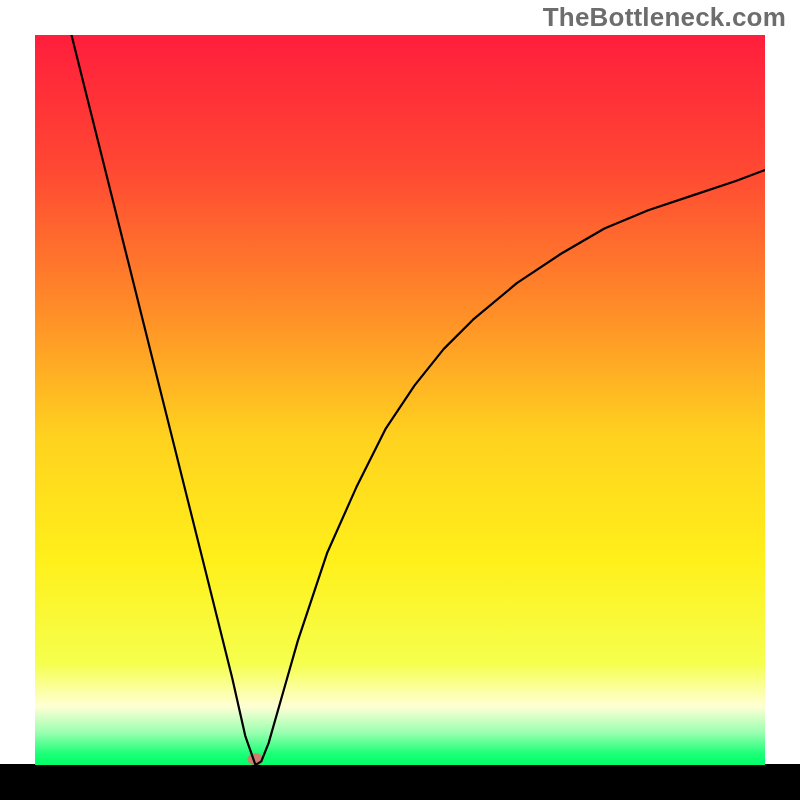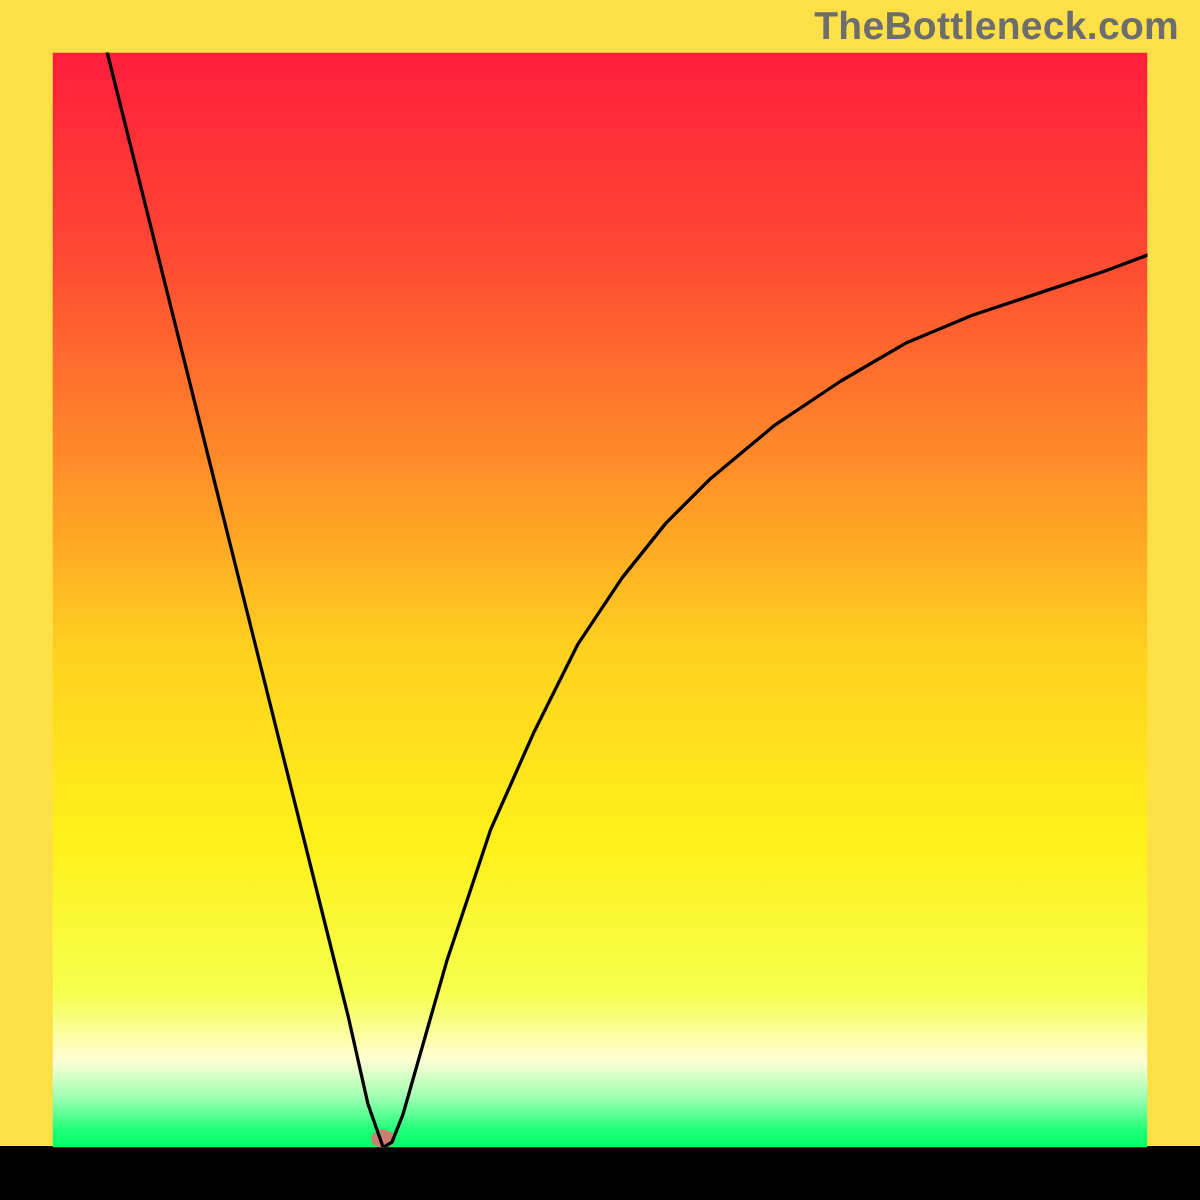--- a/index.html
+++ b/index.html
@@ -8,21 +8,21 @@
     width: 800px;
     height: 800px;
     background: #000;
     font-family: Arial, Helvetica, sans-serif;
     overflow: hidden;
   }
   .frame {
     position: relative;
     width: 800px;
     height: 764px;
-    background: #fde047;
+    background: #ffffff;
   }
   .watermark {
     position: absolute;
     top: 2px;
     right: 14px;
     color: #6d6d6d;
     font-size: 26px;
     font-weight: 600;
     letter-spacing: 0.2px;
     pointer-events: none;

